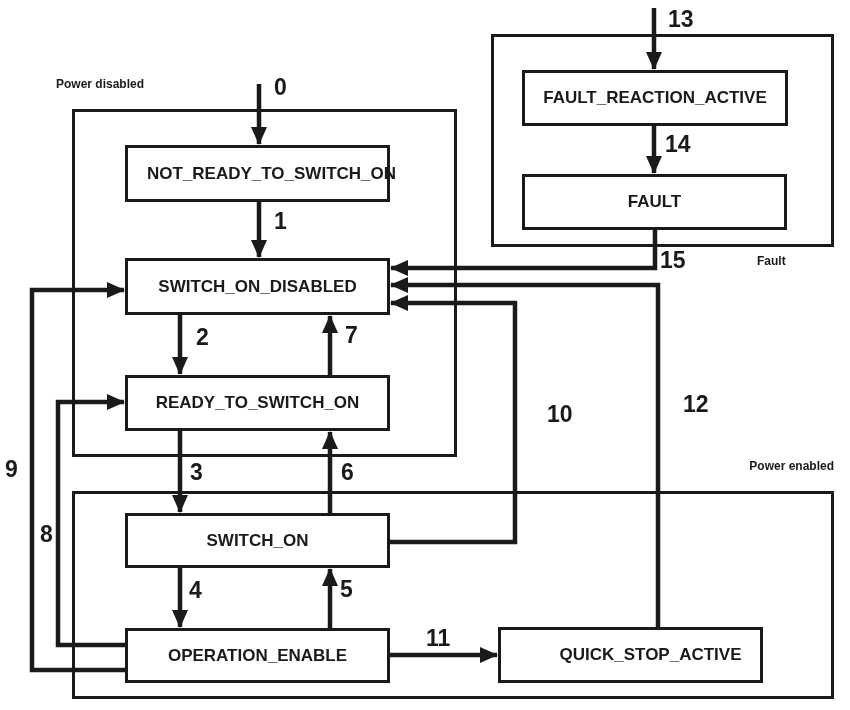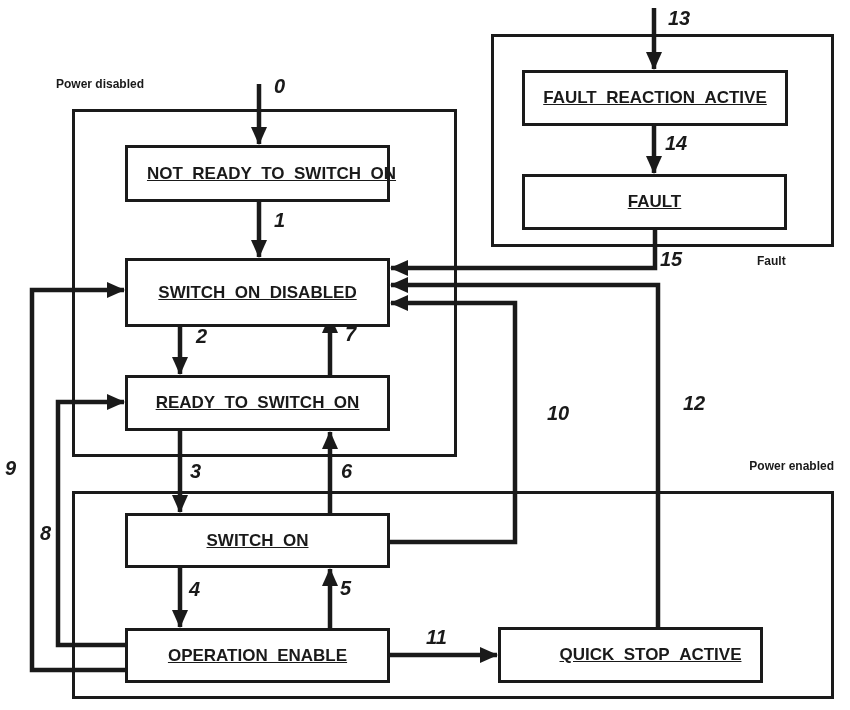--- a/index.html
+++ b/index.html
@@ -13,29 +13,29 @@
   .region{
     position:absolute;box-sizing:border-box;
     border:3px solid var(--ink,#1a1a1a);
     background:transparent;
   }
   .state{
     position:absolute;box-sizing:border-box;
     border:3px solid var(--ink,#1a1a1a);
     background:var(--bg,#ffffff);
     display:flex;align-items:center;justify-content:center;
-    font-weight:700;font-size:17px;white-space:nowrap;text-decoration:underline;
+    font-weight:700;font-size:17px;white-space:nowrap;
   }
   .rlabel{
     position:absolute;font-weight:700;font-size:12px;
     line-height:1.1;white-space:nowrap;
   }
   .tnum{
-    position:absolute;font-weight:700;font-size:20px;
-    line-height:1;white-space:nowrap;font-style:italic;
+    position:absolute;font-weight:700;font-size:23px;
+    line-height:1;white-space:nowrap;
   }
   .wires{position:absolute;left:0;top:0;pointer-events:none;}
   .wires path{stroke:var(--ink,#1a1a1a);stroke-width:4.5;fill:none;}
   .arrowhead{fill:var(--ink,#1a1a1a);}
 </style>
 </head>
 <body>
 
 <div class="canvas">
 
@@ -63,21 +63,21 @@
     <path d="M390 655 H497" marker-end="url(#arrow)"></path>
     <path d="M658 627 V285 H391" marker-end="url(#arrow)"></path>
     <path d="M654 8 V69" marker-end="url(#arrow)"></path>
     <path d="M654 126 V173" marker-end="url(#arrow)"></path>
     <path d="M655 230 V268 H391" marker-end="url(#arrow)"></path>
   </svg>
 
   <div class="state" style="left:125px;top:145px;width:265px;height:57px;padding-left:28px;">
     <span>NOT_READY_TO_SWITCH_ON</span>
   </div>
-  <div class="state" style="left:125px;top:258px;width:265px;height:69px;">
+  <div class="state" style="left:125px;top:258px;width:265px;height:57px;">
     <span>SWITCH_ON_DISABLED</span>
   </div>
   <div class="state" style="left:125px;top:375px;width:265px;height:56px;">
     <span>READY_TO_SWITCH_ON</span>
   </div>
   <div class="state" style="left:125px;top:513px;width:265px;height:55px;">
     <span>SWITCH_ON</span>
   </div>
   <div class="state" style="left:125px;top:628px;width:265px;height:55px;">
     <span>OPERATION_ENABLE</span>

